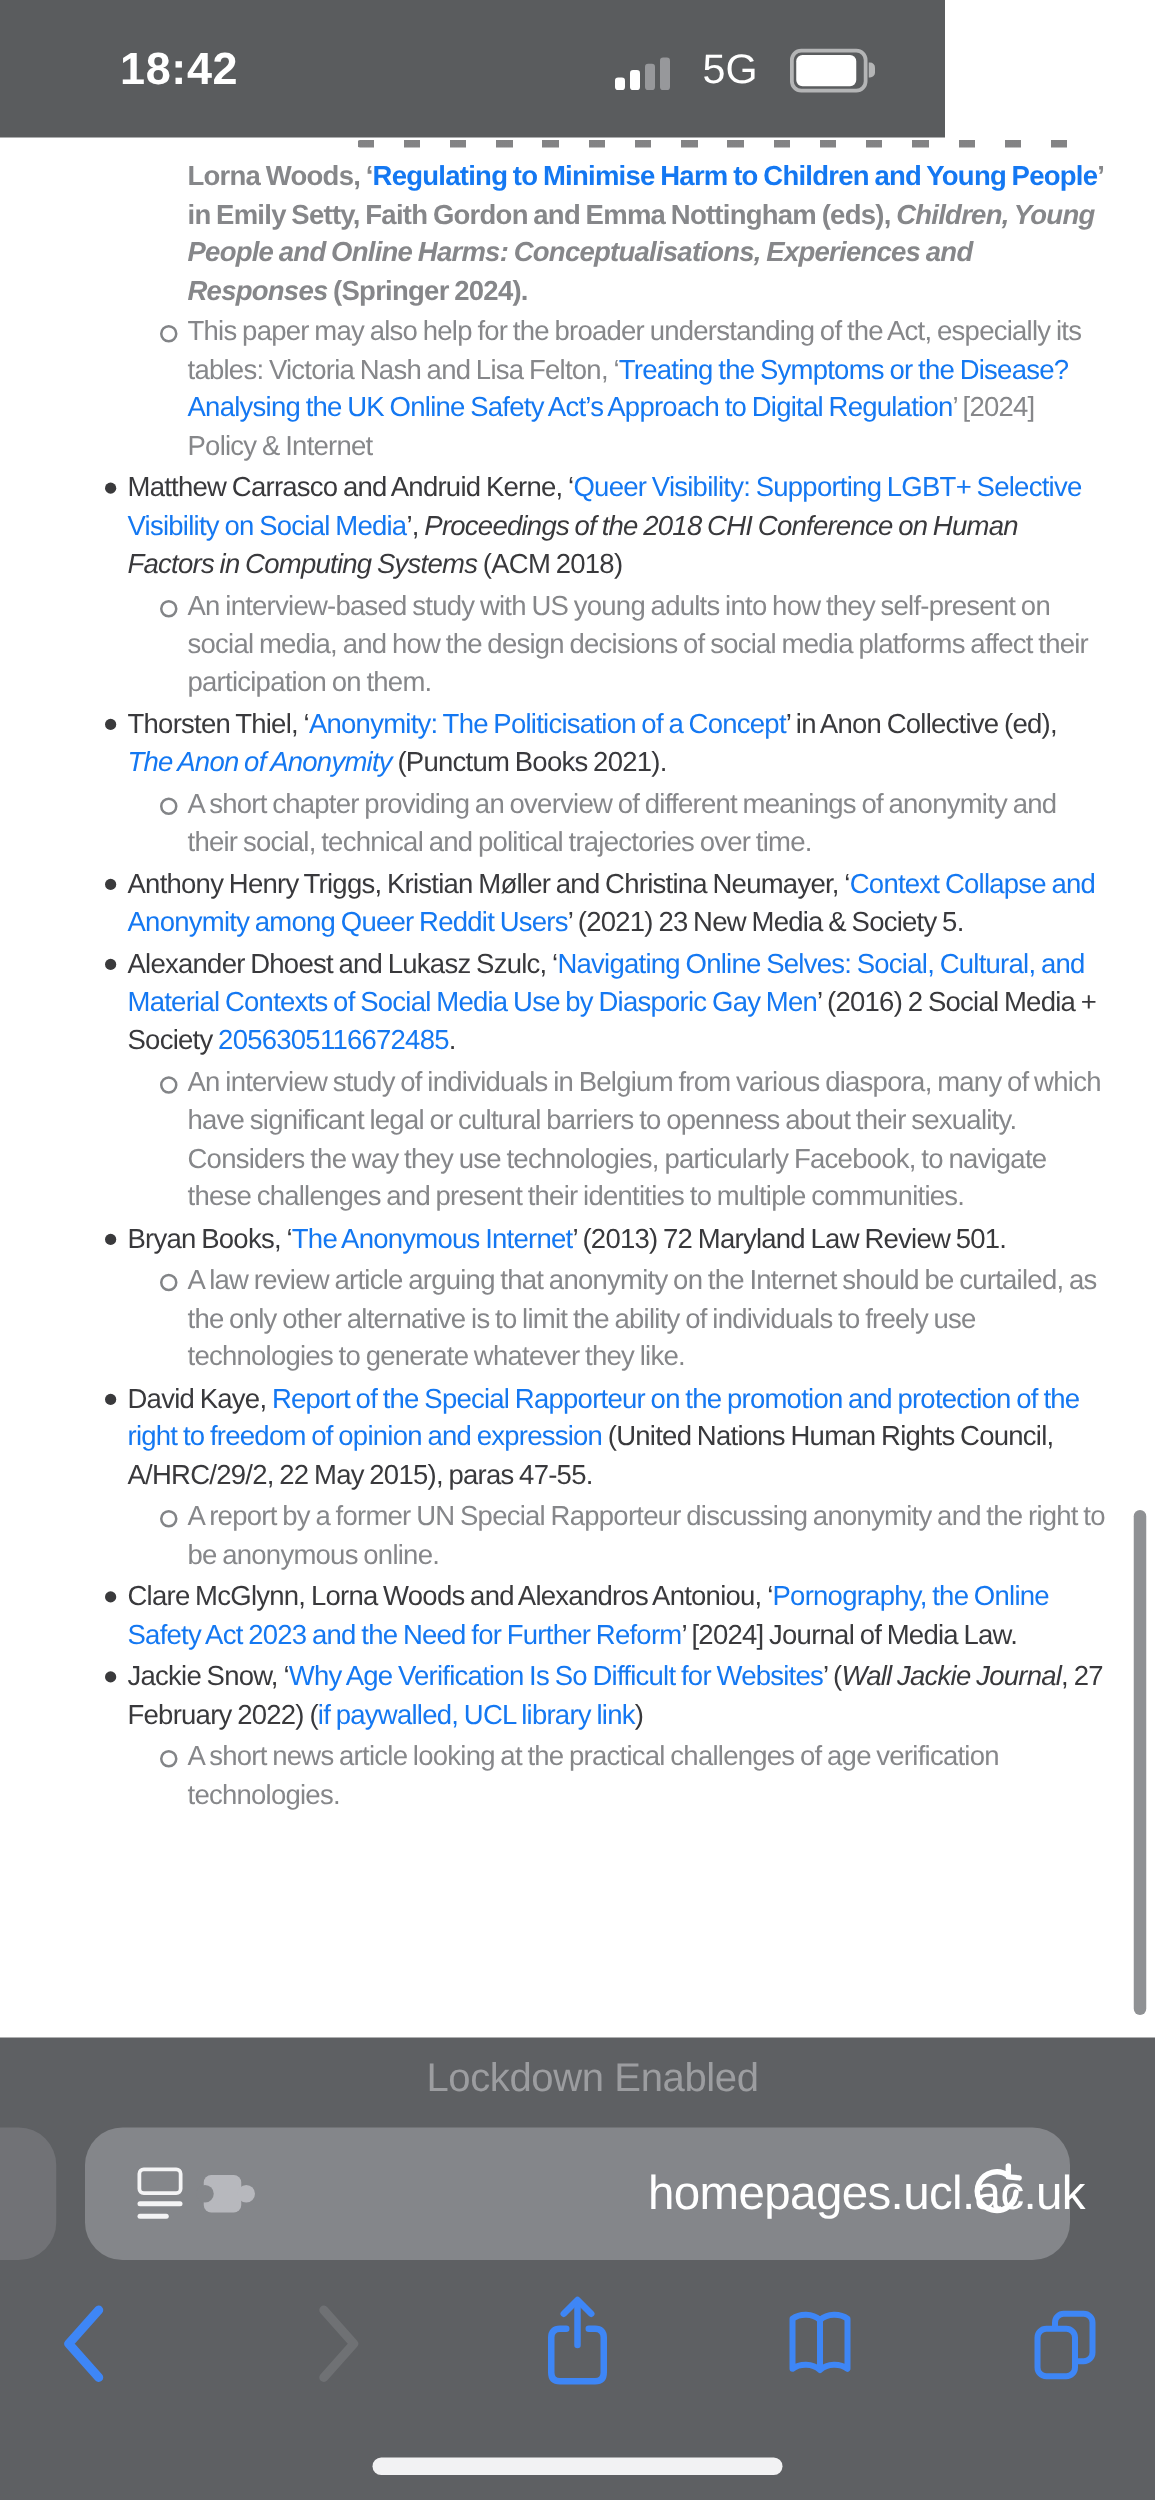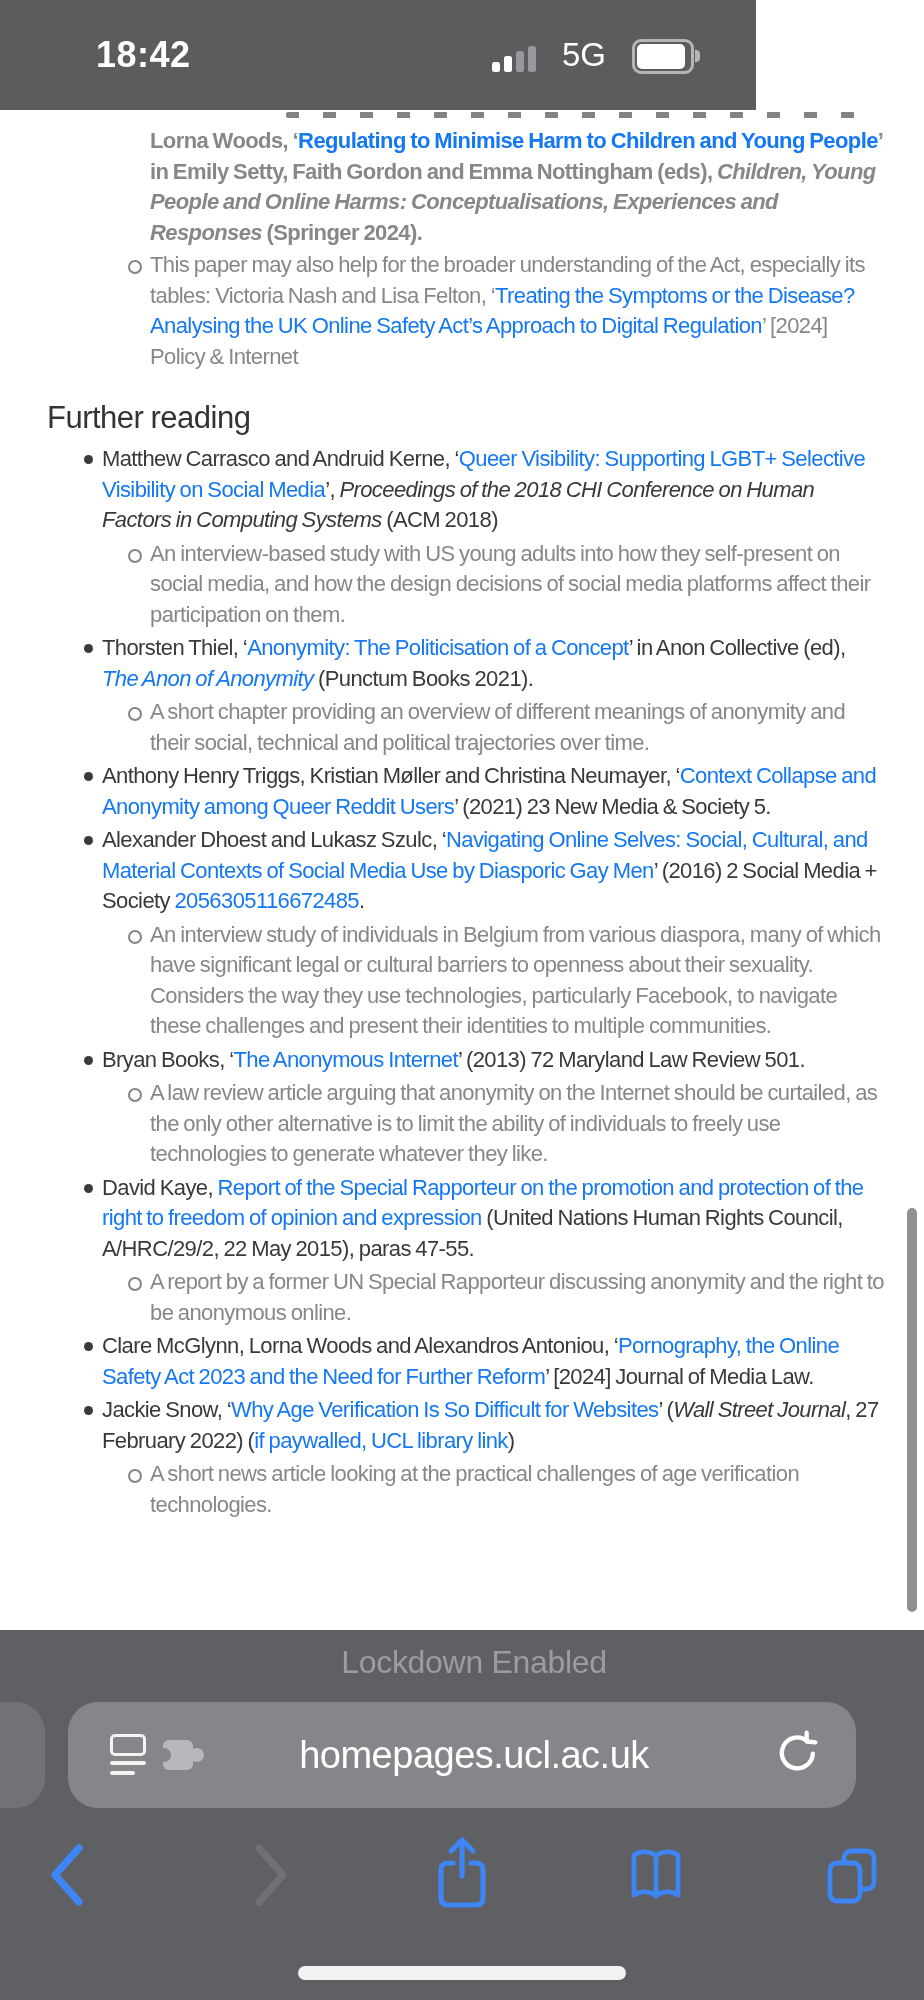--- a/index.html
+++ b/index.html
@@ -93,21 +93,21 @@
   }
   .pd-icon{position:relative;width:36px;height:42px;margin-left:42px;}
   .pd-icon .scr{position:absolute;top:0;left:0;width:30px;height:16px;border:3px solid #F4F4F5;border-radius:5px;}
   .pd-icon .ln1{position:absolute;top:27px;left:0;width:36px;height:4px;background:#F4F4F5;border-radius:2px;}
   .pd-icon .ln2{position:absolute;top:37px;left:0;width:25px;height:4px;background:#F4F4F5;border-radius:2px;}
   .puzzle{position:relative;width:44px;height:34px;margin-left:14px;}
   .puzzle .body{position:absolute;left:3px;top:2px;width:30px;height:30px;background:#B7B8BD;border-radius:6px;}
   .puzzle .knob{position:absolute;right:0;top:10px;width:14px;height:14px;background:#B7B8BD;border-radius:50%;}
   .puzzle .notch{position:absolute;left:-3px;top:10px;width:14px;height:14px;background:#84868A;border-radius:50%;}
   .url{
-    position:absolute;left:12px;width:100%;text-align:center;
+    position:absolute;left:12px;width:100%;text-align:right;
     color:#fff;font-size:38px;letter-spacing:-.5px;pointer-events:none;
   }
   .reload{position:absolute;right:34px;top:28px;width:50px;height:50px;}
   .navrow{position:absolute;left:0;top:200px;width:100%;height:90px;}
   .navbtn{position:absolute;top:0;width:90px;height:90px;display:flex;align-items:center;justify-content:center;}
   .nb-back{left:23px;} .nb-fwd{left:225px;} .nb-share{left:417px;} .nb-book{left:611px;} .nb-tabs{left:807px;}
   .home-indicator{
     position:absolute;left:298px;top:336px;width:328px;height:14px;
     background:#F2F2F3;border-radius:7px;
   }
@@ -132,40 +132,39 @@
   </div>
 </div>
 
 <div class="content">
   <div class="cutline"></div>
   <div class="inner">
     <div class="intro gray">
       <span class="cont"><span>Lorna Woods, ‘</span><a class="lnk">Regulating to Minimise Harm to Children and Young People</a><span>’ in Emily Setty, Faith Gordon and Emma Nottingham (eds), </span><span class="it">Children, Young People and Online Harms: Conceptualisations, Experiences and Responses</span><span> (Springer 2024).</span></span>
       <span class="circ"><span>This paper may also help for the broader understanding of the Act, especially its tables: Victoria Nash and Lisa Felton, ‘</span><a class="lnk">Treating the Symptoms or the Disease? Analysing the UK Online Safety Act’s Approach to Digital Regulation</a><span>’ [2024] Policy &amp; Internet</span></span>
     </div>
-    <h2 class="further">Further reading</h2>
     <ul class="l1">
         <li><span>Matthew Carrasco and Andruid Kerne, ‘</span><a class="lnk">Queer Visibility: Supporting LGBT+ Selective Visibility on Social Media</a><span>’, </span><span class="it">Proceedings of the 2018 CHI Conference on Human Factors in Computing Systems</span><span> (ACM 2018)</span><ul class="l2">
             <li>An interview-based study with US young adults into how they self-present on social media, and how the design decisions of social media platforms affect their participation on them.</li>
           </ul></li>
         <li><span>Thorsten Thiel, ‘</span><a class="lnk">Anonymity: The Politicisation of a Concept</a><span>’ in Anon Collective (ed), </span><a class="lnk it">The Anon of Anonymity</a><span> (Punctum Books 2021).</span><ul class="l2">
             <li>A short chapter providing an overview of different meanings of anonymity and their social, technical and political trajectories over time.</li>
           </ul></li>
         <li><span>Anthony Henry Triggs, Kristian Møller and Christina Neumayer, ‘</span><a class="lnk">Context Collapse and Anonymity among Queer Reddit Users</a><span>’ (2021) 23 New Media &amp; Society 5.</span></li>
         <li><span>Alexander Dhoest and Lukasz Szulc, ‘</span><a class="lnk">Navigating Online Selves: Social, Cultural, and Material Contexts of Social Media Use by Diasporic Gay Men</a><span>’ (2016) 2 Social Media + Society </span><a class="lnk">2056305116672485</a><span>.</span><ul class="l2">
             <li>An interview study of individuals in Belgium from various diaspora, many of which have significant legal or cultural barriers to openness about their sexuality. Considers the way they use technologies, particularly Facebook, to navigate these challenges and present their identities to multiple communities.</li>
           </ul></li>
         <li><span>Bryan Books, ‘</span><a class="lnk">The Anonymous Internet</a><span>’ (2013) 72 Maryland Law Review 501.</span><ul class="l2">
             <li>A law review article arguing that anonymity on the Internet should be curtailed, as the only other alternative is to limit the ability of individuals to freely use technologies to generate whatever they like.</li>
           </ul></li>
         <li><span>David Kaye, </span><a class="lnk">Report of the Special Rapporteur on the promotion and protection of the right to freedom of opinion and expression</a><span> (United Nations Human Rights Council, A/HRC/29/2, 22 May 2015), paras 47-55.</span><ul class="l2">
             <li>A report by a former UN Special Rapporteur discussing anonymity and the right to be anonymous online.</li>
           </ul></li>
         <li><span>Clare McGlynn, Lorna Woods and Alexandros Antoniou, ‘</span><a class="lnk">Pornography, the Online Safety Act 2023 and the Need for Further Reform</a><span>’ [2024] Journal of Media Law.</span></li>
-        <li><span>Jackie Snow, ‘</span><a class="lnk">Why Age Verification Is So Difficult for Websites</a><span>’ (</span><span class="it">Wall Street Journal</span><span>, 27 February 2022) (</span><a class="lnk">if paywalled, UCL library link</a><span>)</span><ul class="l2">
+        <li><span>Jackie Snow, ‘</span><a class="lnk">Why Age Verification Is So Difficult for Websites</a><span>’ (</span><span class="it">Wall Jackie Journal</span><span>, 27 February 2022) (</span><a class="lnk">if paywalled, UCL library link</a><span>)</span><ul class="l2">
             <li>A short news article looking at the practical challenges of age verification technologies.</li>
           </ul></li>
       </ul>
   </div>
 </div>
 <div class="scroll-thumb"></div>
 
 <div class="toolbar">
   <div class="lockdown">Lockdown Enabled</div>
 

